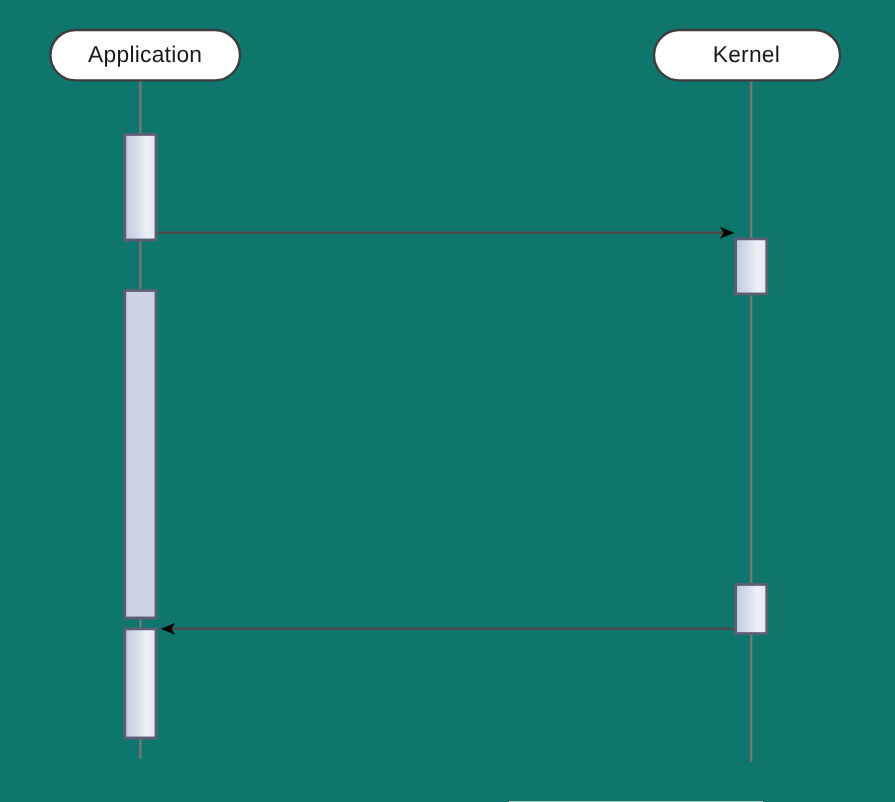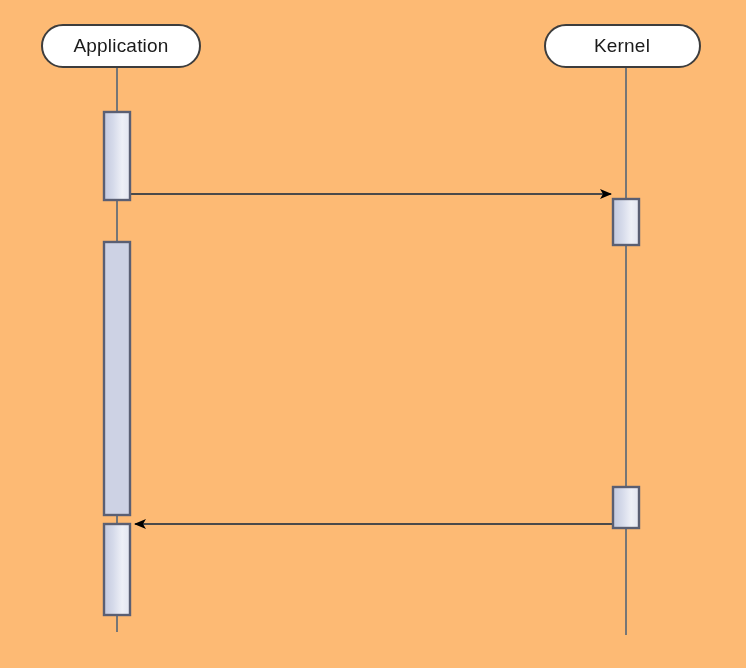--- a/index.html
+++ b/index.html
@@ -9,21 +9,21 @@
     background: #ffffff;
   }
   body {
     font-family: "Liberation Sans", sans-serif;
     -webkit-font-smoothing: antialiased;
   }
   #diagram-root {
     position: relative;
     width: 746px;
     height: 668px;
-    background: #fdba74;
+    background: #0f766e;
     overflow: hidden;
   }
   #seq-svg {
     display: block;
     width: 746px;
     height: 668px;
   }
   .lifeline-label {
     font-family: "Liberation Sans", sans-serif;
     font-size: 19px;

